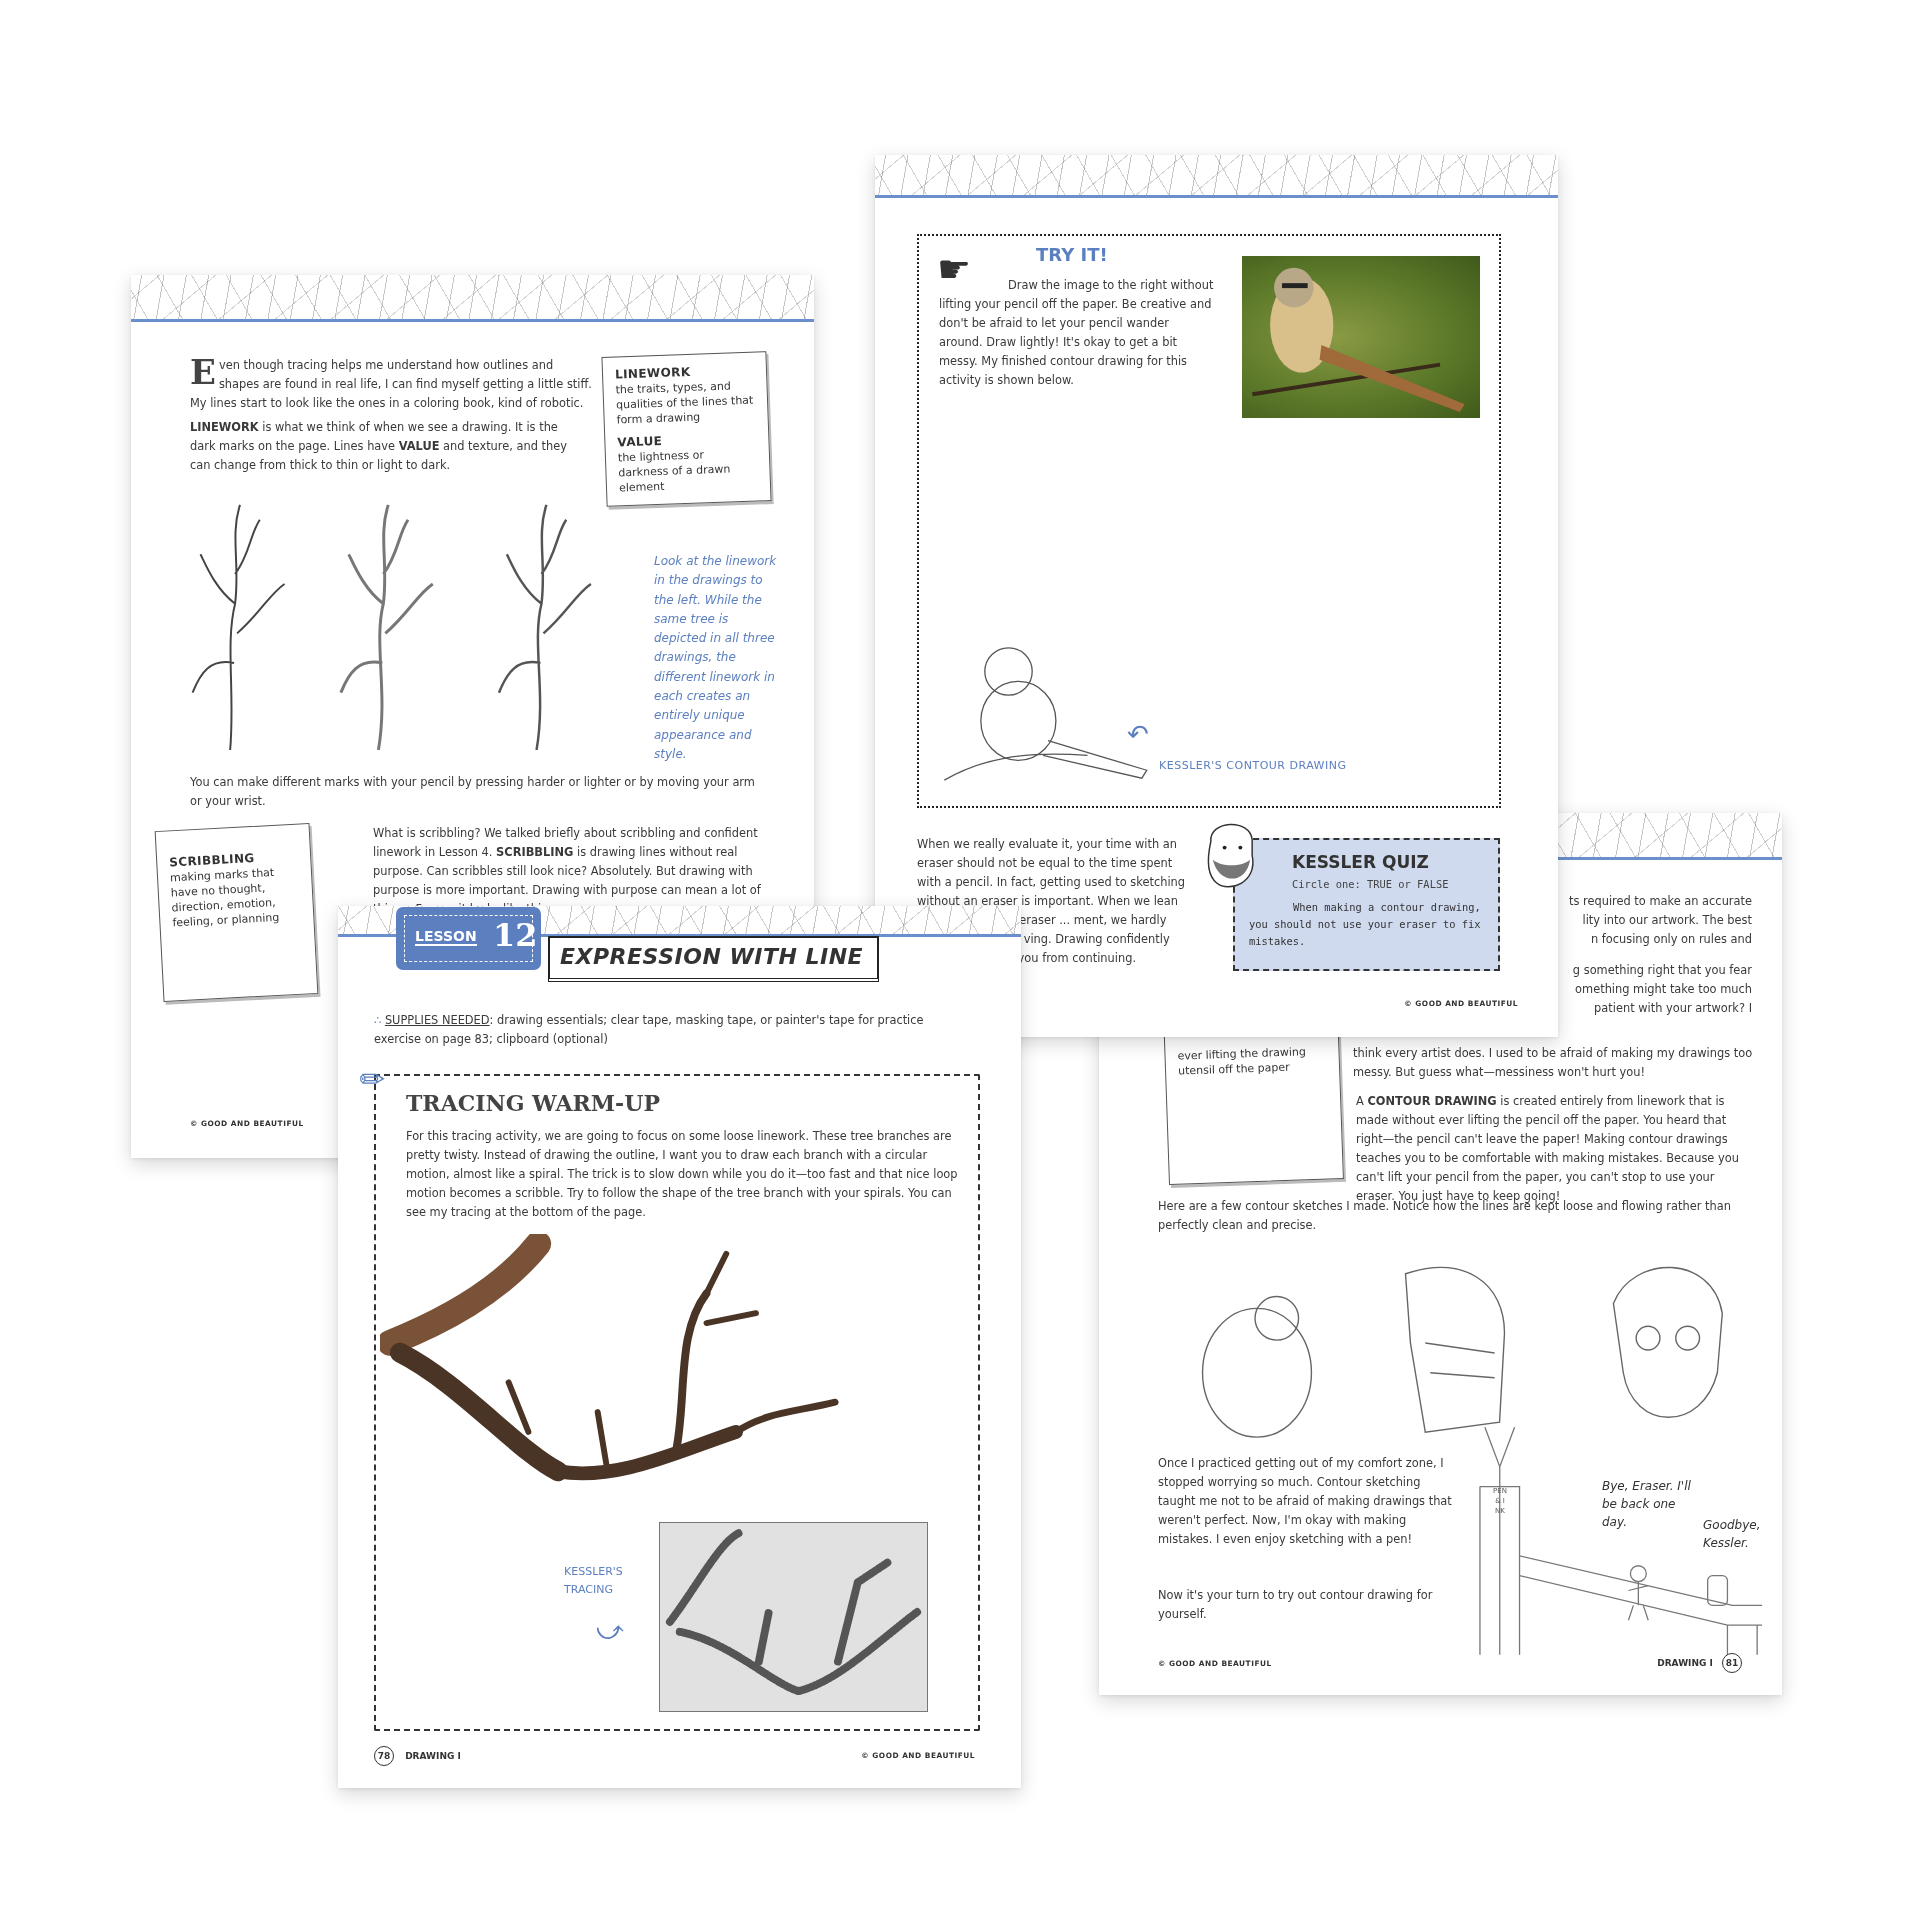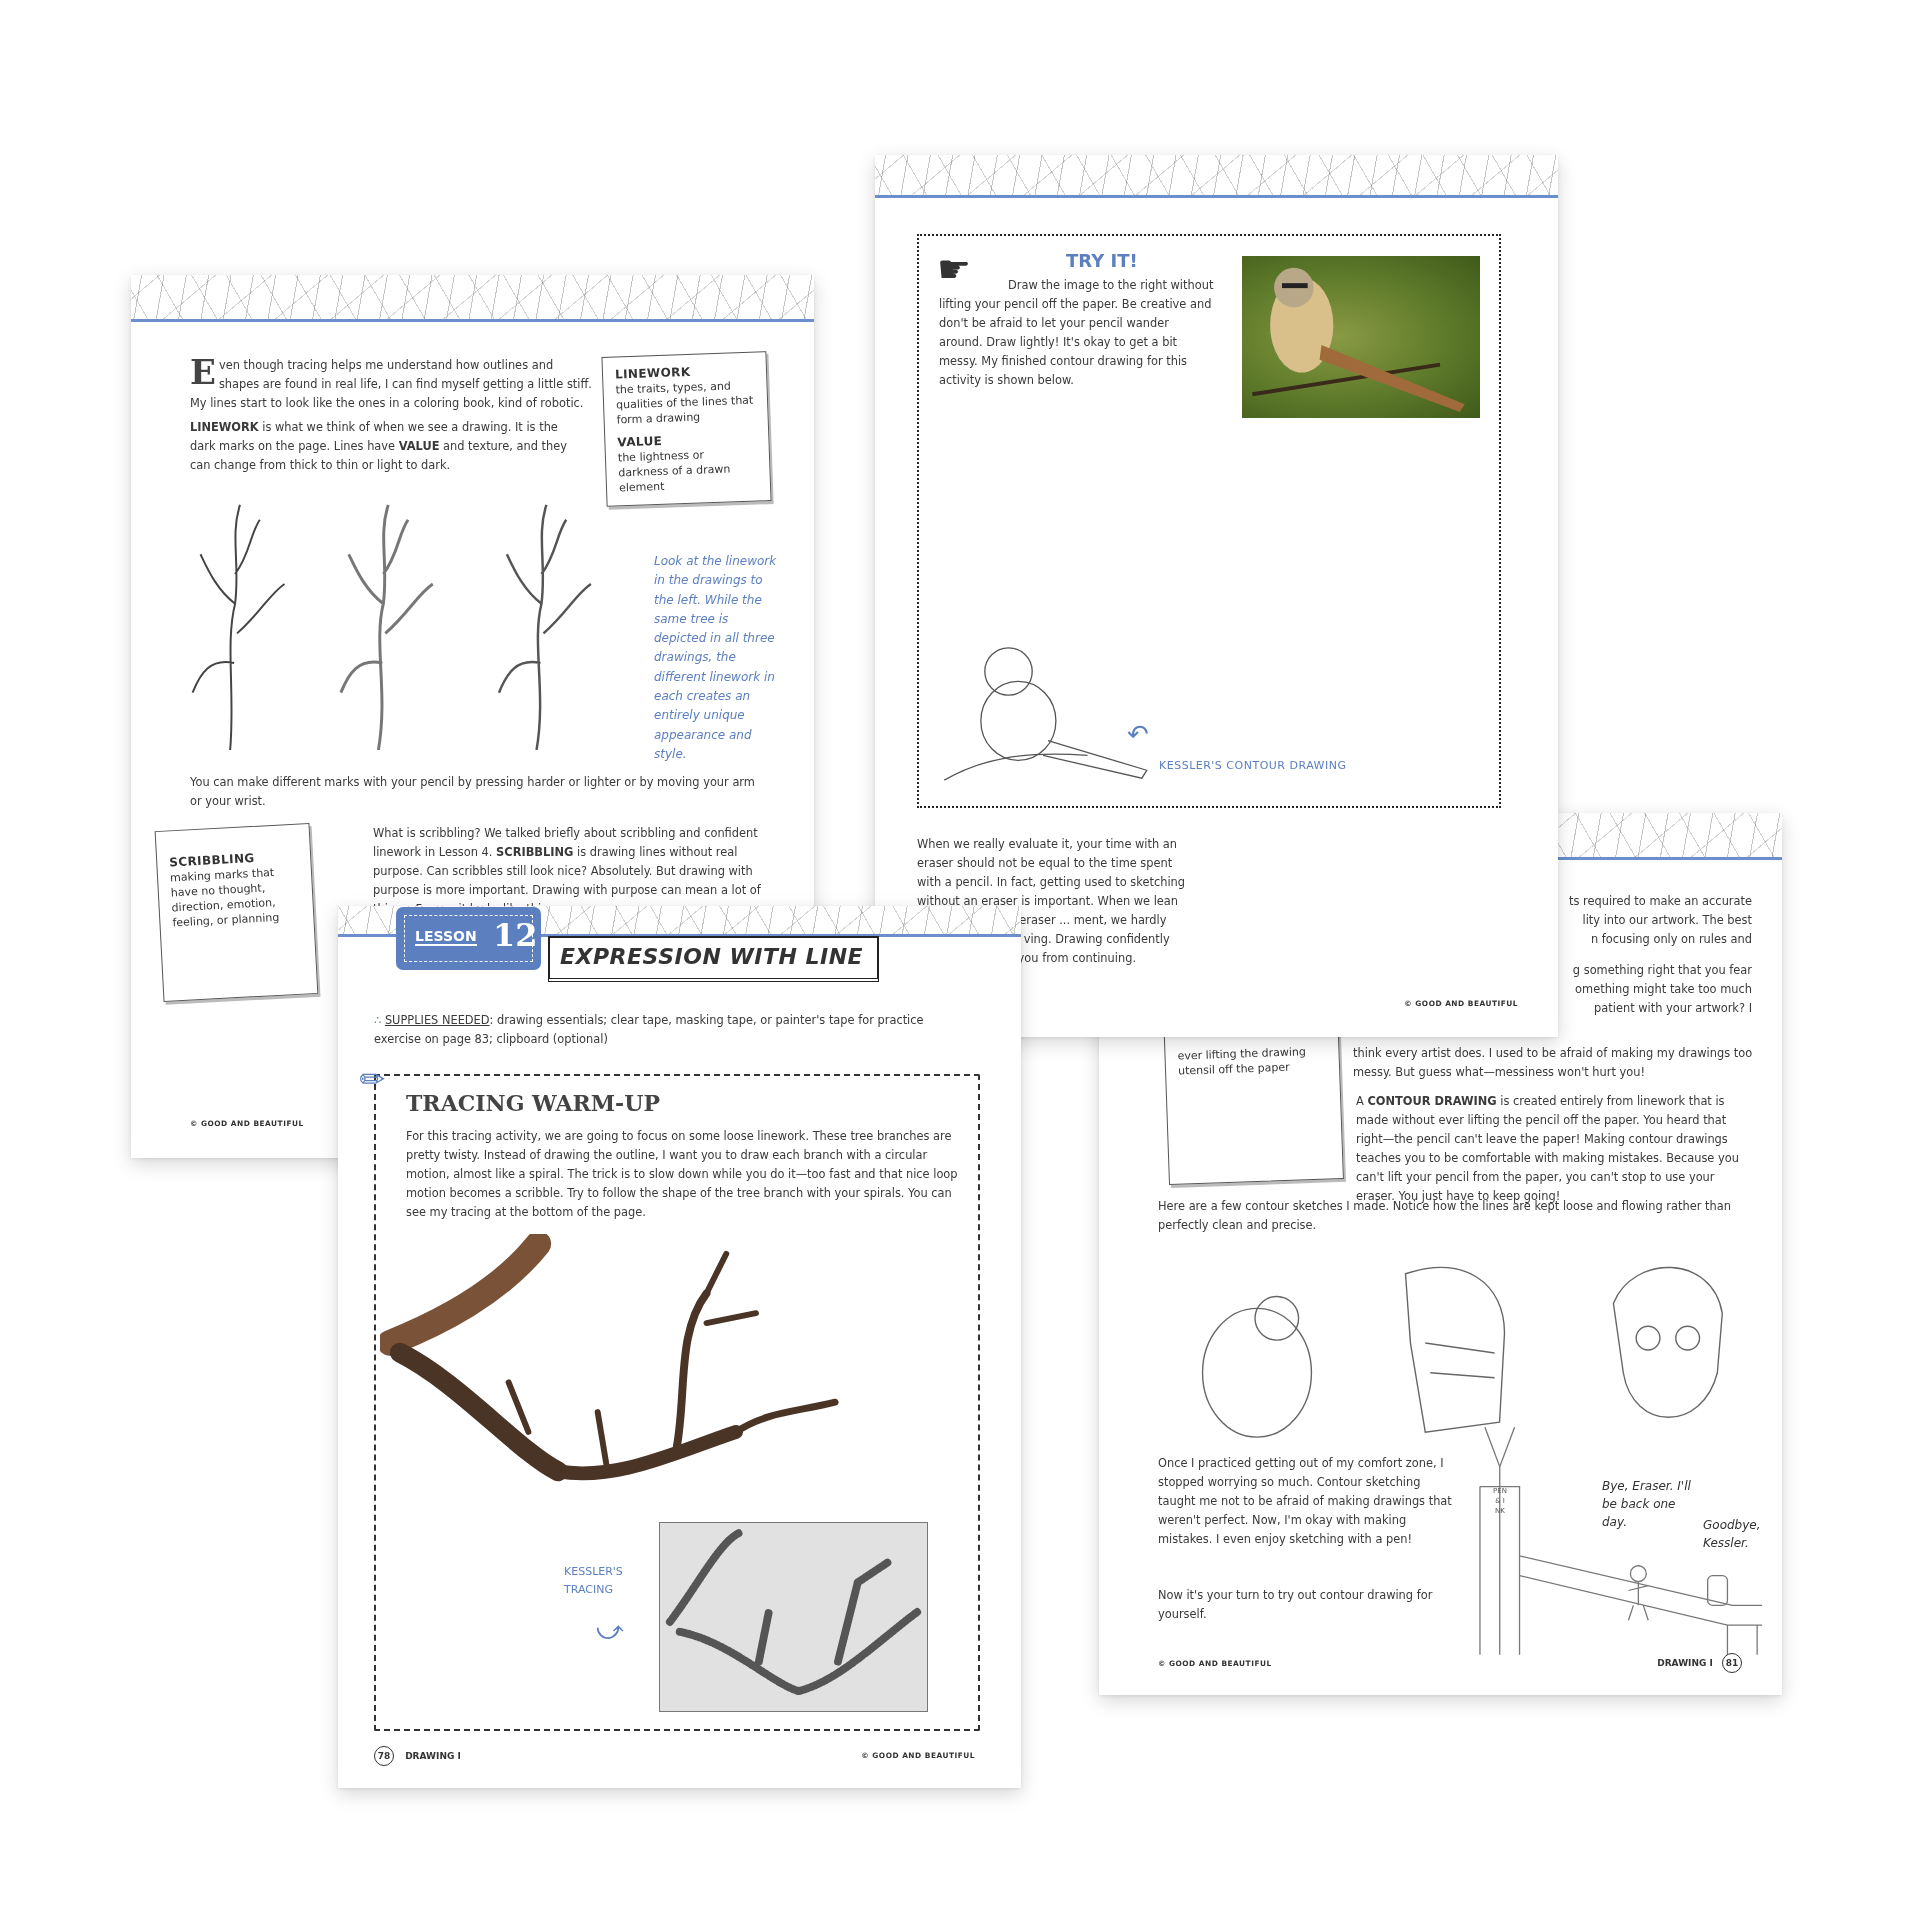--- a/index.html
+++ b/index.html
@@ -129,21 +129,21 @@
     <span>DRAWING I</span>
     <span class="pagenum" style="margin-left:6px;">81</span>
   </div>
 </div>
 
 <div class="page" style="left:875px;top:155px;width:683px;height:882px;">
   <div class="leafband" style="height:40px;"></div>
 
   <div style="position:absolute;left:42px;top:79px;width:580px;height:570px;border:2px dotted #222;">
     <div style="position:absolute;left:18px;top:14px;font-size:38px;line-height:38px;color:#333;">☛</div>
-    <div style="position:absolute;left:117px;top:14px;font-size:18px;font-weight:bold;color:#5b7fbf;margin-left:30px;">TRY IT!</div>
+    <div style="position:absolute;left:117px;top:8px;font-size:18px;font-weight:bold;color:#5b7fbf;">TRY IT!</div>
     <div class="body-text" style="position:absolute;left:20px;top:40px;width:277px;text-indent:69px;">Draw the image to the right without lifting your pencil off the paper. Be creative and don't be afraid to let your pencil wander around. Draw lightly! It's okay to get a bit messy. My finished contour drawing for this activity is shown below.</div>
 
     <div style="position:absolute;left:323px;top:20px;width:238px;height:162px;background:radial-gradient(ellipse at 40% 50%,#8a9a44 0%,#5d7a2a 55%,#3f5a1a 100%);">
       <svg width="238" height="162" viewBox="0 0 240 164">
         <path d="M10 140 L200 110" stroke="#3a2a1a" stroke-width="4"></path>
         <ellipse cx="60" cy="70" rx="32" ry="48" fill="#d9c08a"></ellipse>
         <circle cx="52" cy="32" r="20" fill="#b8a888"></circle>
         <path d="M40 30 L66 30" stroke="#222" stroke-width="5"></path>
         <path d="M80 90 L225 150 L220 158 L78 105 Z" fill="#a06a3a"></path>
       </svg>
@@ -158,20 +158,33 @@
             <path d="M5 150 C40 130 80 120 150 125"></path>
         </g>
       </svg>
     </div>
     <div style="position:absolute;left:208px;top:483px;font-size:26px;color:#5b7fbf;">↶</div>
     <div class="hand" style="position:absolute;left:240px;top:523px;font-size:11px;font-style:normal;letter-spacing:0.5px;">KESSLER'S CONTOUR DRAWING</div>
   </div>
 
   <div class="body-text" style="position:absolute;left:42px;top:680px;width:277px;">When we really evaluate it, your time with an eraser should not be equal to the time spent with a pencil. In fact, getting used to sketching without an eraser is important. When we lean too heavily on an eraser ... ment, we hardly spend any time ... ving. Drawing confidently comes ... 't deter you from continuing.</div>
 
+  <div style="position:absolute;left:358px;top:683px;width:263px;height:129px;background:#cfdaee;border:2px dashed #333;">
+    <div style="position:absolute;left:-36px;top:-26px;width:63px;height:79px;">
+      <svg width="63" height="79" viewBox="0 0 64 80">
+        <path d="M12 28 C10 6 52 4 54 26 L54 42 C60 70 30 80 18 70 C8 62 8 46 12 28 Z" fill="#fff" stroke="#333" stroke-width="1.5"></path>
+        <path d="M14 46 C20 72 48 72 52 46 C44 54 22 54 14 46 Z" fill="#777"></path>
+        <circle cx="26" cy="34" r="2" fill="#222"></circle>
+          <circle cx="42" cy="34" r="2" fill="#222"></circle>
+      </svg>
+    </div>
+    <div style="position:absolute;left:57px;top:12px;font-size:17px;font-weight:bold;color:#333;">KESSLER QUIZ</div>
+    <div style="position:absolute;left:57px;top:38px;font-family:'DejaVu Sans Mono',monospace;font-size:10.4px;color:#444;">Circle one: TRUE or FALSE</div>
+    <div style="position:absolute;left:14px;top:59px;width:238px;font-family:'DejaVu Sans Mono',monospace;font-size:10.4px;line-height:17px;color:#333;text-indent:44px;">When making a contour drawing, you should not use your eraser to fix mistakes.</div>
+  </div>
 
   <div class="foot" style="right:40px;top:844px;">© GOOD AND BEAUTIFUL</div>
 </div>
 
 <div class="page" style="left:338px;top:906px;width:683px;height:882px;">
   <div class="leafband" style="height:28px;"></div>
 
   <div style="position:absolute;left:61px;top:4px;width:139px;height:57px;background:#5b7fbf;border-radius:4px;box-shadow:0 0 0 3px #5b7fbf;">
     <div style="position:absolute;inset:5px;border:1.5px dashed #fff;"></div>
     <span style="position:absolute;left:16px;top:18px;color:#fff;font-size:14px;font-weight:bold;border-bottom:2px solid #fff;">LESSON</span>

